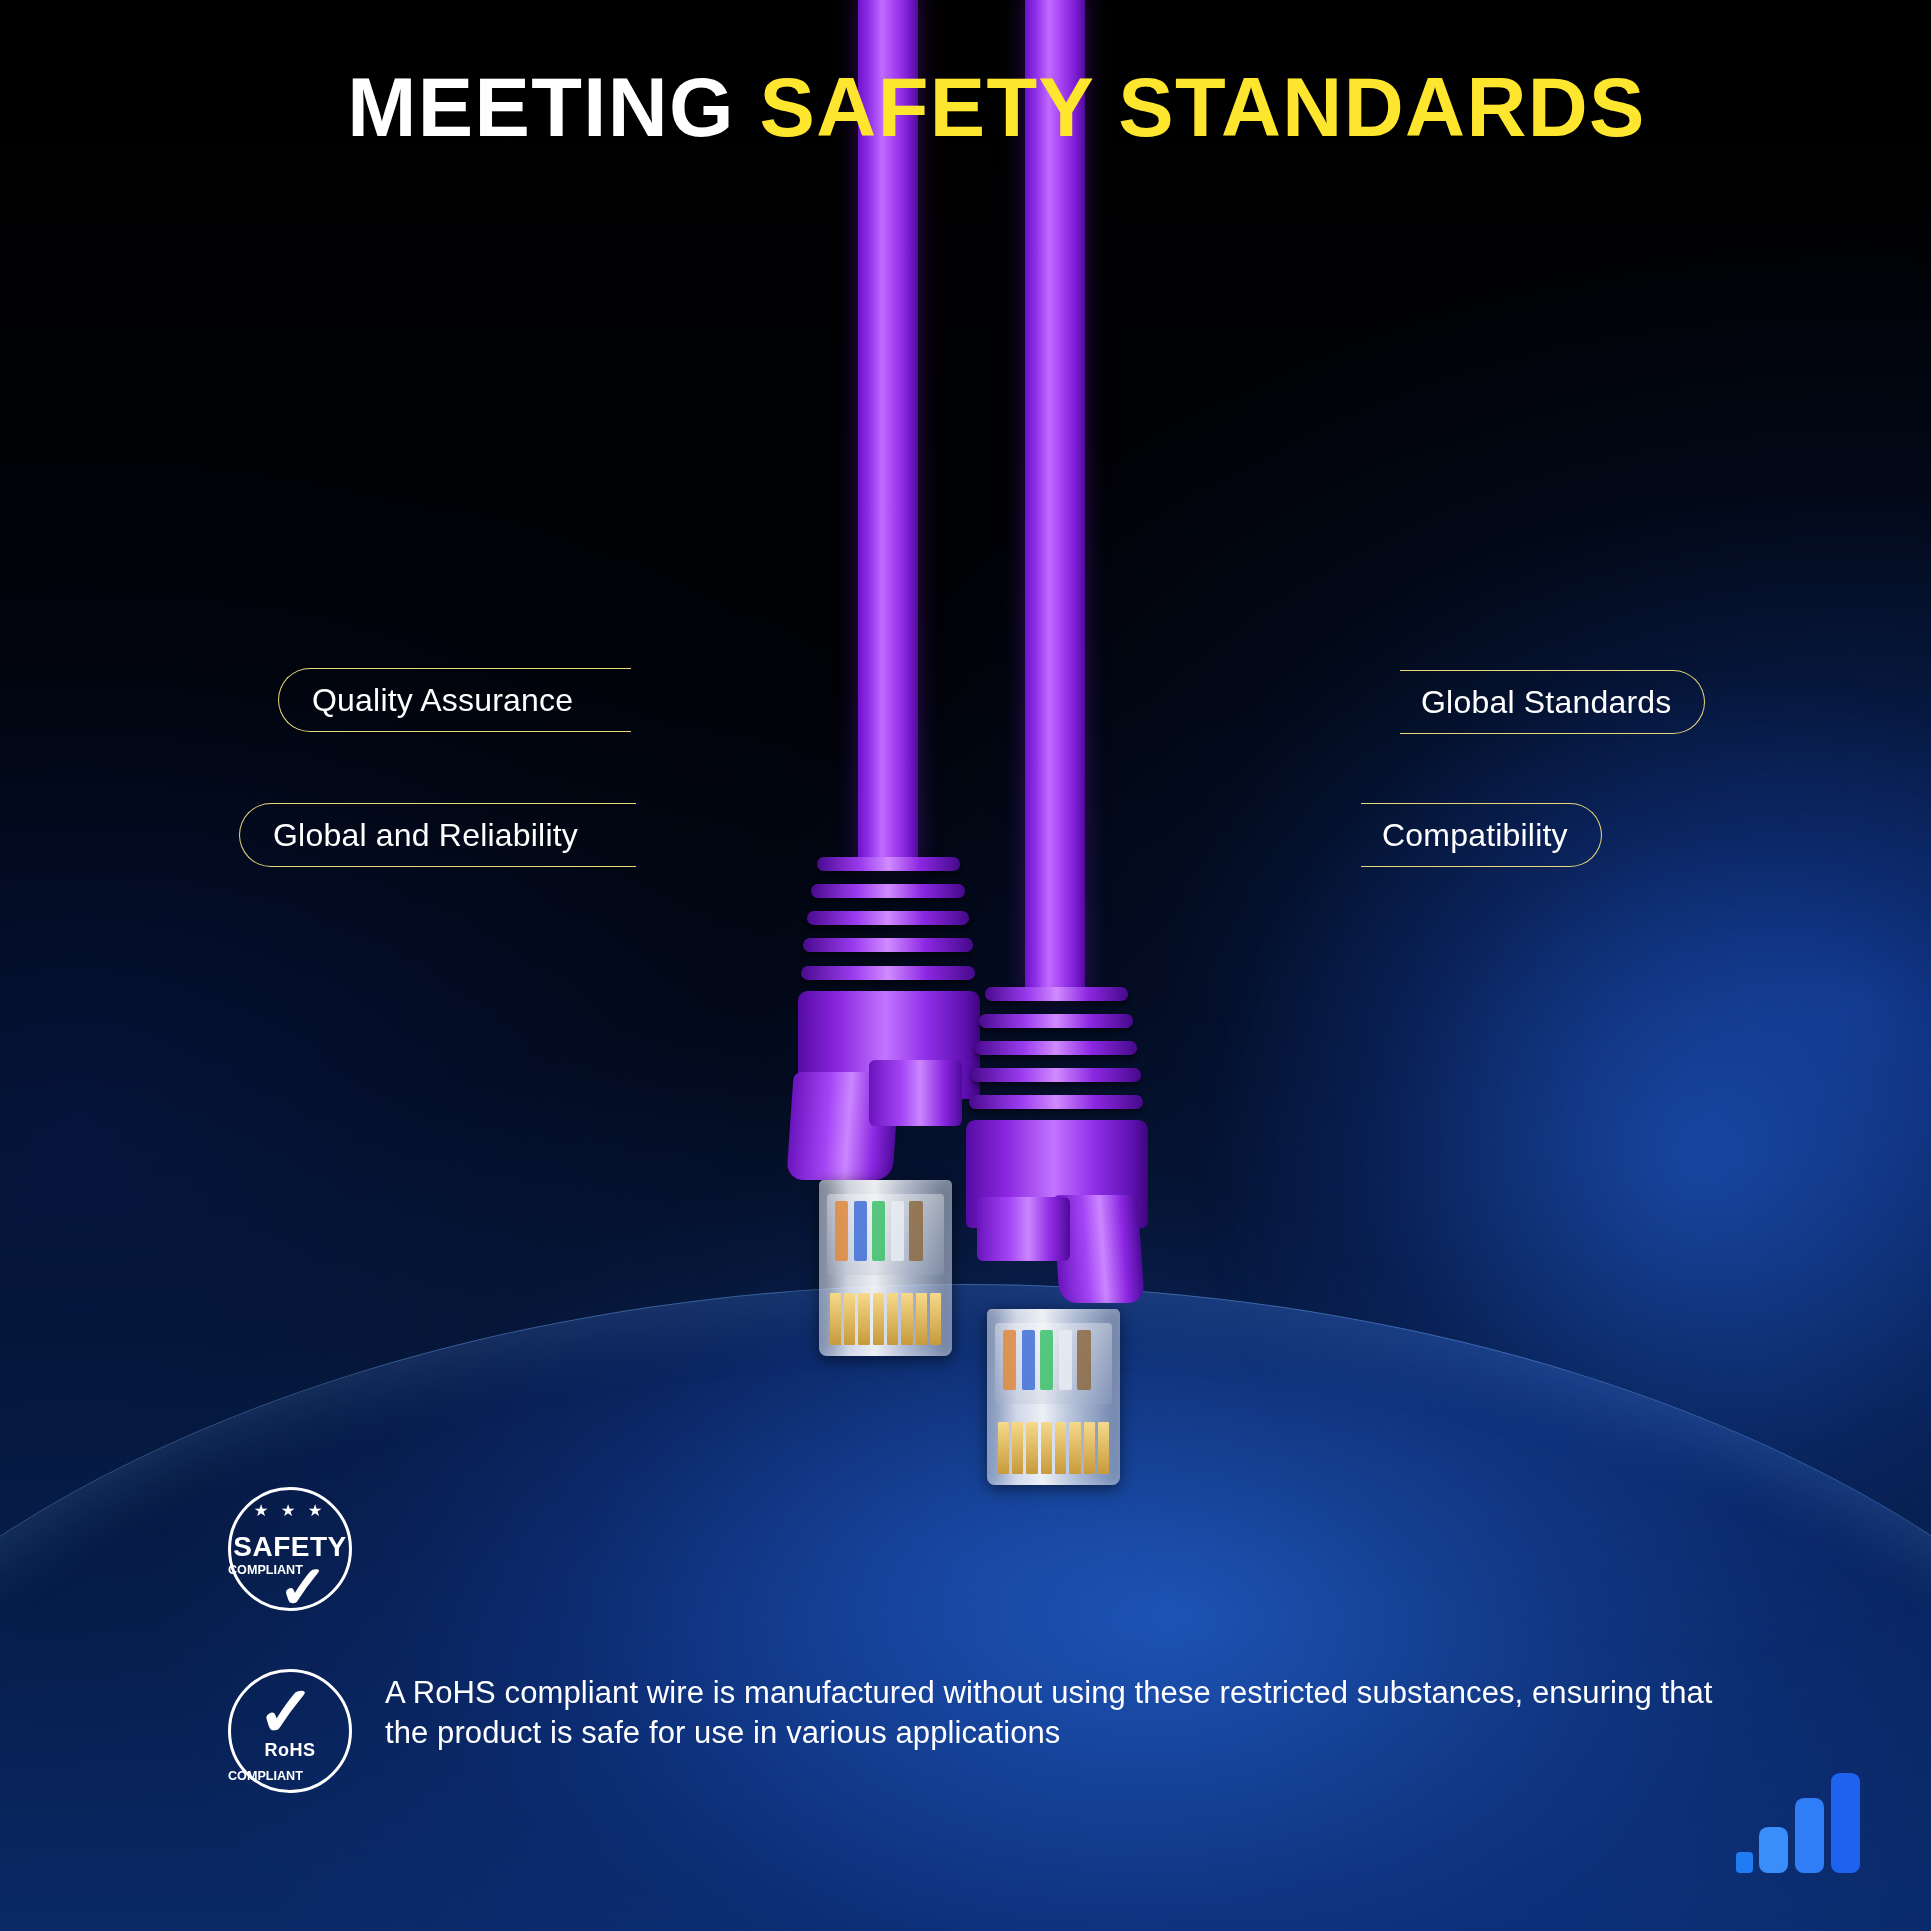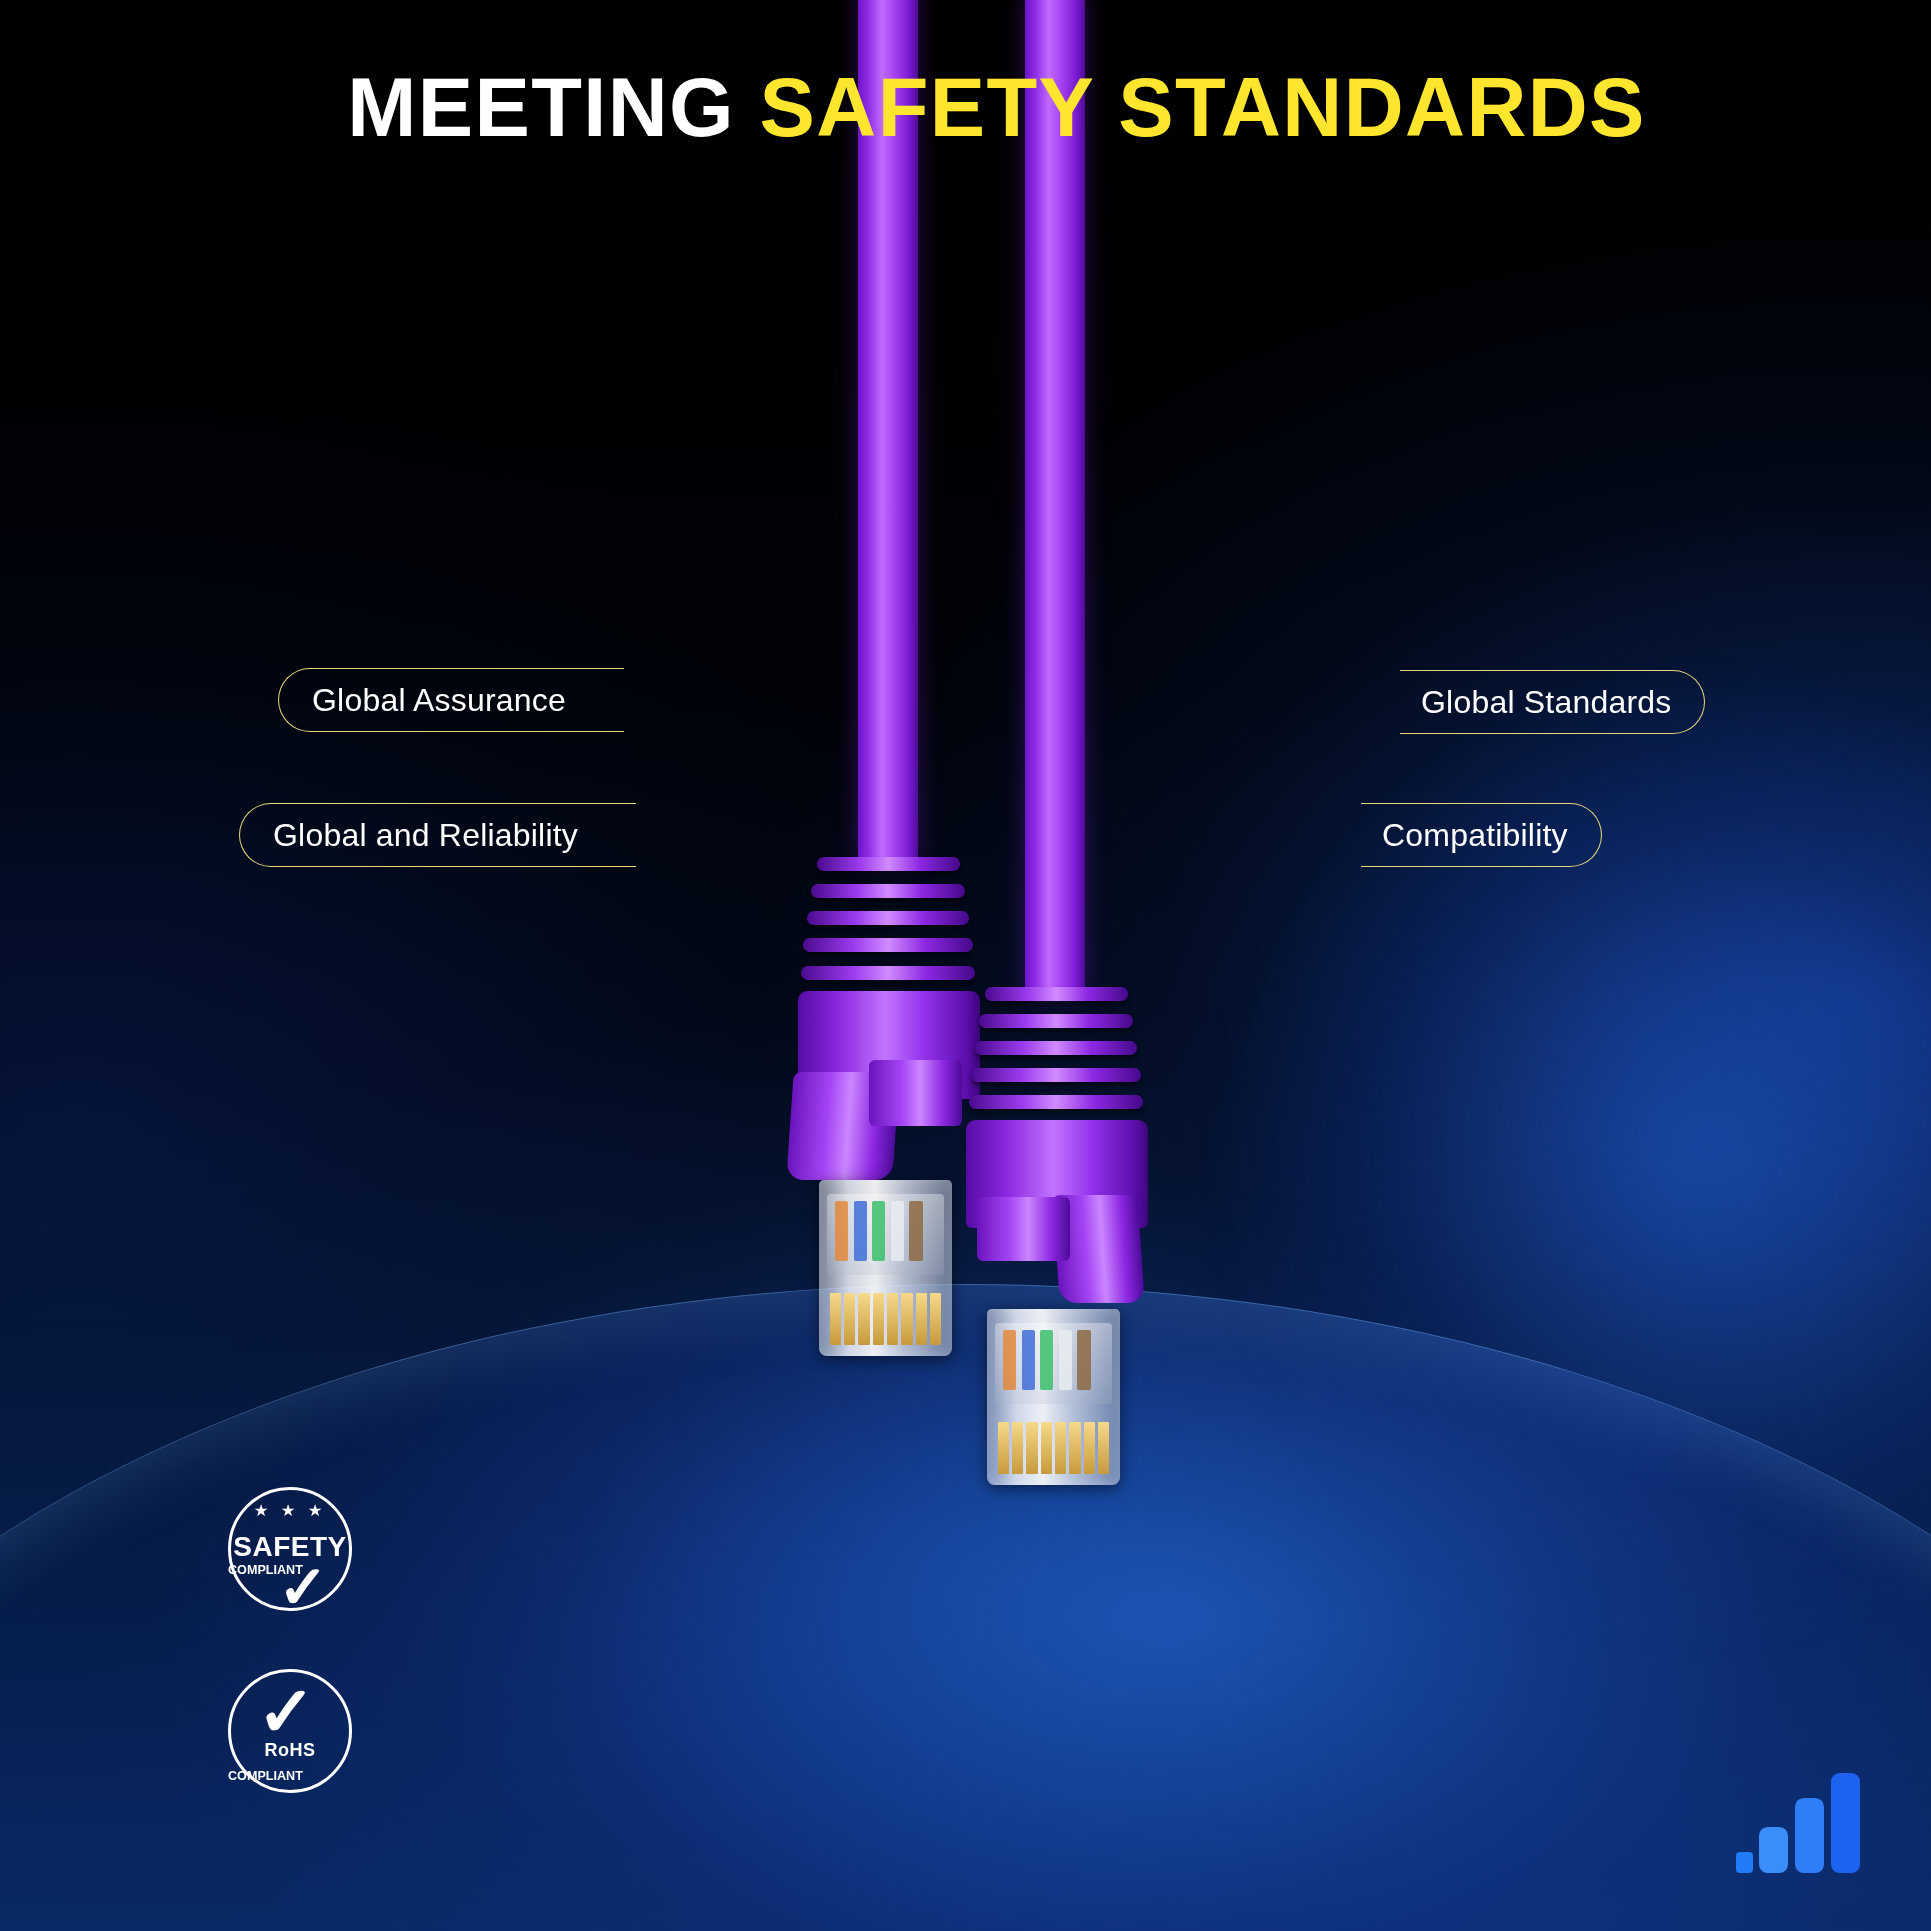--- a/index.html
+++ b/index.html
@@ -245,21 +245,21 @@
         <i></i>
         <i></i>
         <i></i>
     </div>
   </div>
 </div>
 
 <h1 id="title"><span>MEETING </span><span class="accent">SAFETY STANDARDS</span></h1>
 
 <div class="pill left" id="pill-safety">
-  <span>Global Assurance</span>
+  <span>Quality Assurance</span>
 </div>
 <div class="pill left" id="pill-quality">
   <span>Global and Reliability</span>
 </div>
 <div class="pill right" id="pill-global">
   <span>Global Standards</span>
 </div>
 <div class="pill right" id="pill-compat">
   <span>Compatibility</span>
 </div>
@@ -276,20 +276,21 @@
     </div>
   </div>
 
   <div class="cert-row">
     <div class="cert-badge">
       <div class="badge-circle"></div>
       <div class="badge-check" style="left:29px; top:7.7px; font-size:70px; line-height:1;">✓</div>
       <div class="badge-label" style="top:71px; font-size:18px;">RoHS</div>
       <div class="badge-sub" style="top:100px; font-size:12.6px;">COMPLIANT</div>
     </div>
+    <div class="cert-text">A RoHS compliant wire is manufactured without using these restricted substances, ensuring that the product is safe for use in various applications</div>
   </div>
 
 </div>
 
 <div id="logo">
   <span class="bar b1"></span>
   <span class="bar b2"></span>
   <span class="bar b3"></span>
   <span class="bar b4"></span>
 </div>

